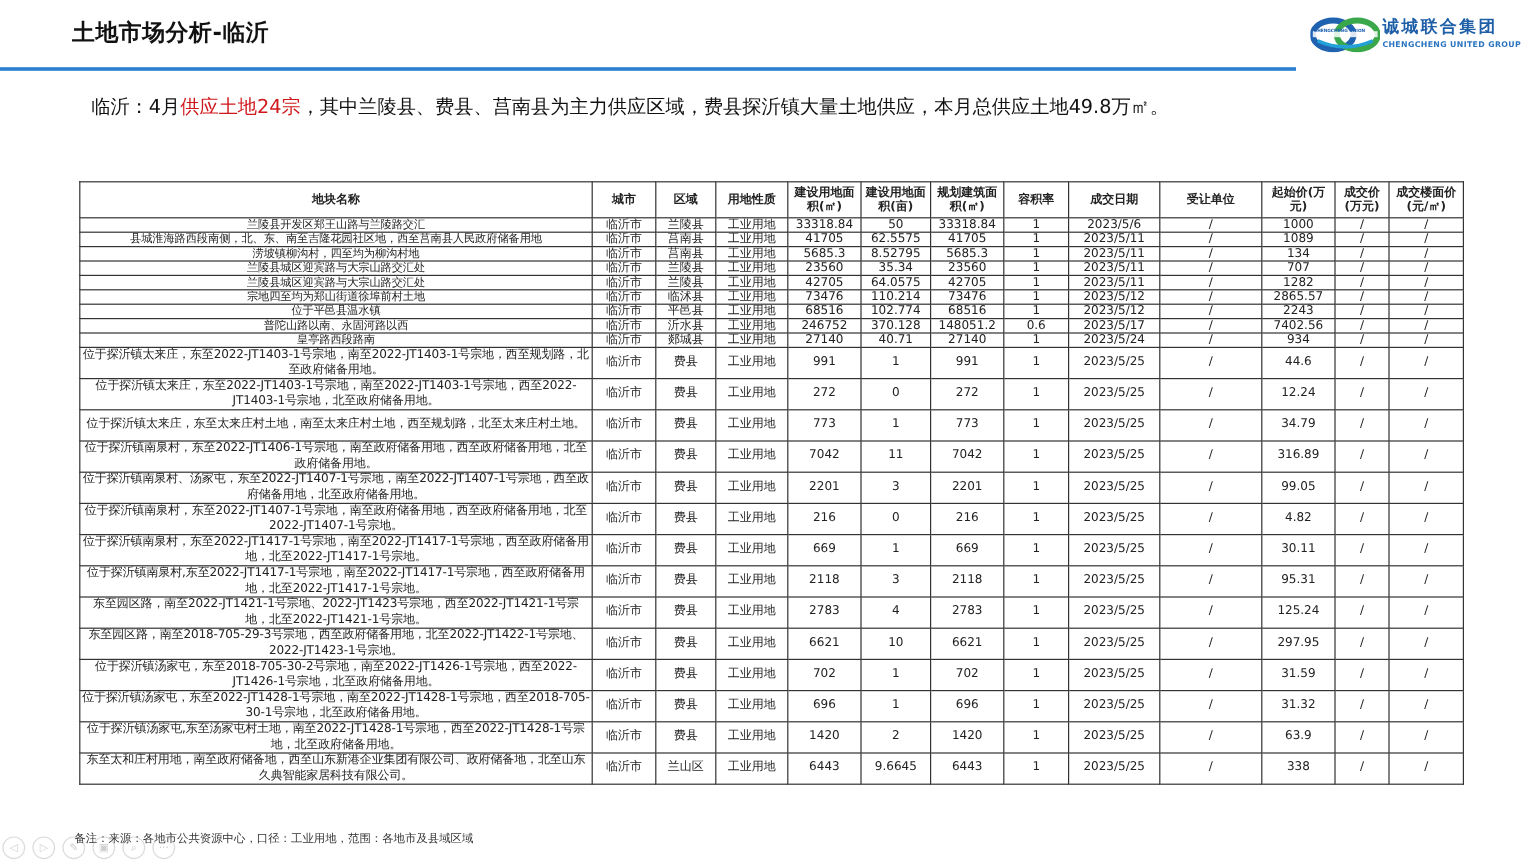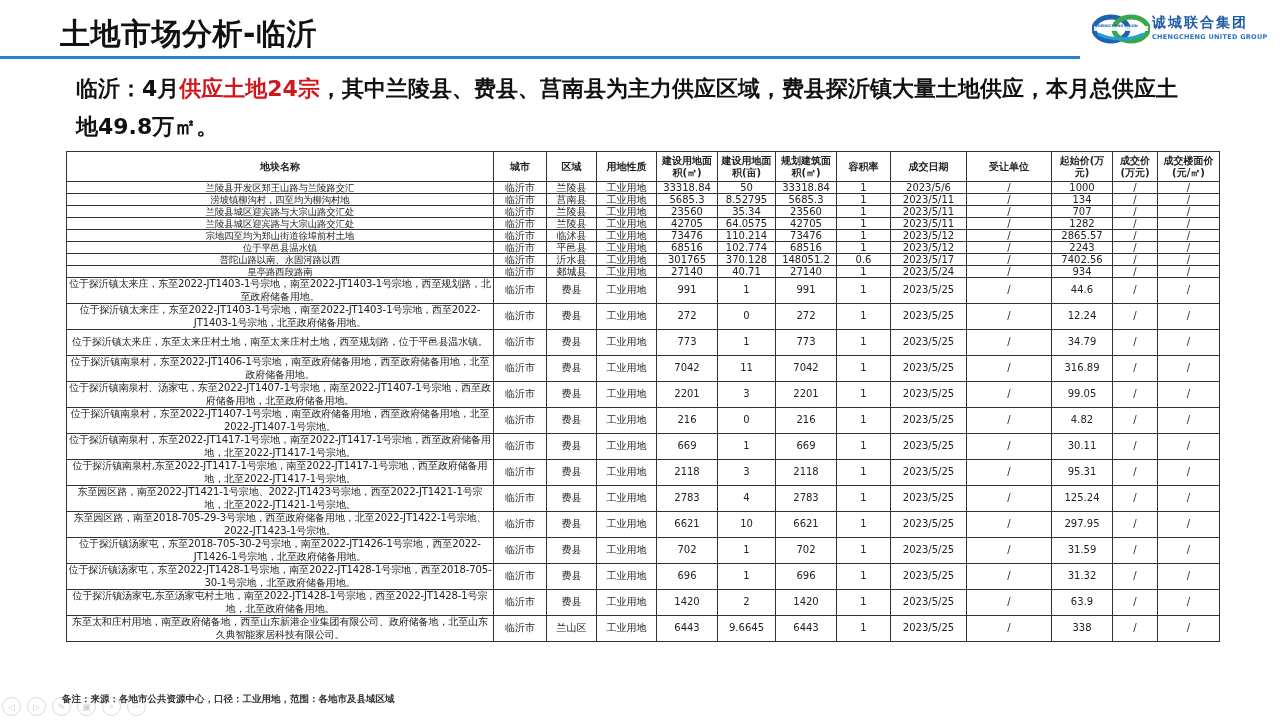--- a/index.html
+++ b/index.html
@@ -3,41 +3,41 @@
 <meta charset="utf-8">
 <style>
   html, body { margin:0; padding:0; }
   body {
     width:1280px; height:720px; overflow:hidden; background:#ffffff;
     font-family:"DejaVu Sans", "Liberation Sans", sans-serif; color:#111;
     position:relative;
   }
   .page-title {
     position:absolute; left:60px; top:14px;
-    font-size:30px; font-weight:bold; color:#111; letter-spacing:0.5px;
+    font-size:19px; font-weight:bold; color:#111; letter-spacing:0.5px;
   }
   .title-rule {
     position:absolute; left:0; top:56px; width:1080px; height:3px;
     background:#2a7fd0;
   }
   .logo {
     position:absolute; left:1092px; top:12px; height:36px; width:160px;
   }
   .logo .rings { position:absolute; left:0; top:2px; width:58px; height:30px; }
   .logo .cn {
     position:absolute; left:60px; top:2px; font-size:14px; font-weight:bold;
     color:#1f5fa8; letter-spacing:2px; white-space:nowrap;
   }
   .logo .en {
     position:absolute; left:60px; top:21px; font-size:6.5px; font-weight:bold;
     color:#2a74c0; letter-spacing:0.3px; white-space:nowrap;
   }
   .summary {
     position:absolute; left:76px; top:70px; width:1110px;
-    font-size:22px; font-weight:bold; line-height:38px; color:#111;
+    font-size:16px; font-weight:normal; line-height:38px; color:#111;
   }
   .summary .hl { color:#d0171b; }
 
   table.land {
     position:absolute; left:66px; top:151px; width:1153px;
     border-collapse:collapse; table-layout:fixed;
     font-family:"DejaVu Sans", "Liberation Sans", sans-serif;
     border-radius:14px;
   }
   table.land th, table.land td {
@@ -46,21 +46,21 @@
   }
   table.land th {
     font-size:10px; font-weight:bold; height:29px; line-height:12px;
   }
   table.land tr.short td { font-size:10px; height:11px; line-height:11px; padding-top:0; padding-bottom:0; }
   table.land tr.tall td { font-size:10px; height:25px; line-height:12.5px; }
   table.land td.name { font-size:9.6px; letter-spacing:-0.1px; }
   table.land tr.short td.name { white-space:nowrap; font-size:9.4px;margin-top:40px; }
 
   .footnote {
-    position:absolute; left:62px; top:693px; font-size:9.5px; color:#333;font-weight:bold;
+    position:absolute; left:62px; top:693px; font-size:9.5px; color:#333;
   }
   .nav-controls {
     position:absolute; left:2px; top:697px; display:flex; gap:6px; opacity:0.35;
   }
   .nav-btn {
     width:19px; height:19px; border:1px solid #999; border-radius:50%;
     display:flex; align-items:center; justify-content:center;
     font-size:9px; color:#777; box-sizing:border-box;
   }
 </style>
@@ -127,20 +127,35 @@
         <td>50</td>
         <td>33318.84</td>
         <td>1</td>
         <td>2023/5/6</td>
         <td>/</td>
         <td>1000</td>
         <td>/</td>
         <td>/</td>
       </tr>
       <tr class="short">
+        <td class="name">县城淮海路西段南侧，北、东、南至吉隆花园社区地，西至莒南县人民政府储备用地</td>
+        <td>临沂市</td>
+        <td>莒南县</td>
+        <td>工业用地</td>
+        <td>41705</td>
+        <td>62.5575</td>
+        <td>41705</td>
+        <td>1</td>
+        <td>2023/5/11</td>
+        <td>/</td>
+        <td>1089</td>
+        <td>/</td>
+        <td>/</td>
+      </tr>
+      <tr class="short">
         <td class="name">涝坡镇柳沟村，四至均为柳沟村地</td>
         <td>临沂市</td>
         <td>莒南县</td>
         <td>工业用地</td>
         <td>5685.3</td>
         <td>8.52795</td>
         <td>5685.3</td>
         <td>1</td>
         <td>2023/5/11</td>
         <td>/</td>
@@ -206,21 +221,21 @@
         <td>/</td>
         <td>2243</td>
         <td>/</td>
         <td>/</td>
       </tr>
       <tr class="short">
         <td class="name">普陀山路以南、永固河路以西</td>
         <td>临沂市</td>
         <td>沂水县</td>
         <td>工业用地</td>
-        <td>301765</td>
+        <td>246752</td>
         <td>370.128</td>
         <td>148051.2</td>
         <td>0.6</td>
         <td>2023/5/17</td>
         <td>/</td>
         <td>7402.56</td>
         <td>/</td>
         <td>/</td>
       </tr>
       <tr class="short">
@@ -262,21 +277,21 @@
         <td>0</td>
         <td>272</td>
         <td>1</td>
         <td>2023/5/25</td>
         <td>/</td>
         <td>12.24</td>
         <td>/</td>
         <td>/</td>
       </tr>
       <tr class="tall">
-        <td class="name">位于探沂镇太来庄，东至太来庄村土地，南至太来庄村土地，西至规划路，位于平邑县温水镇。</td>
+        <td class="name">位于探沂镇太来庄，东至太来庄村土地，南至太来庄村土地，西至规划路，北至太来庄村土地。</td>
         <td>临沂市</td>
         <td>费县</td>
         <td>工业用地</td>
         <td>773</td>
         <td>1</td>
         <td>773</td>
         <td>1</td>
         <td>2023/5/25</td>
         <td>/</td>
         <td>34.79</td>

